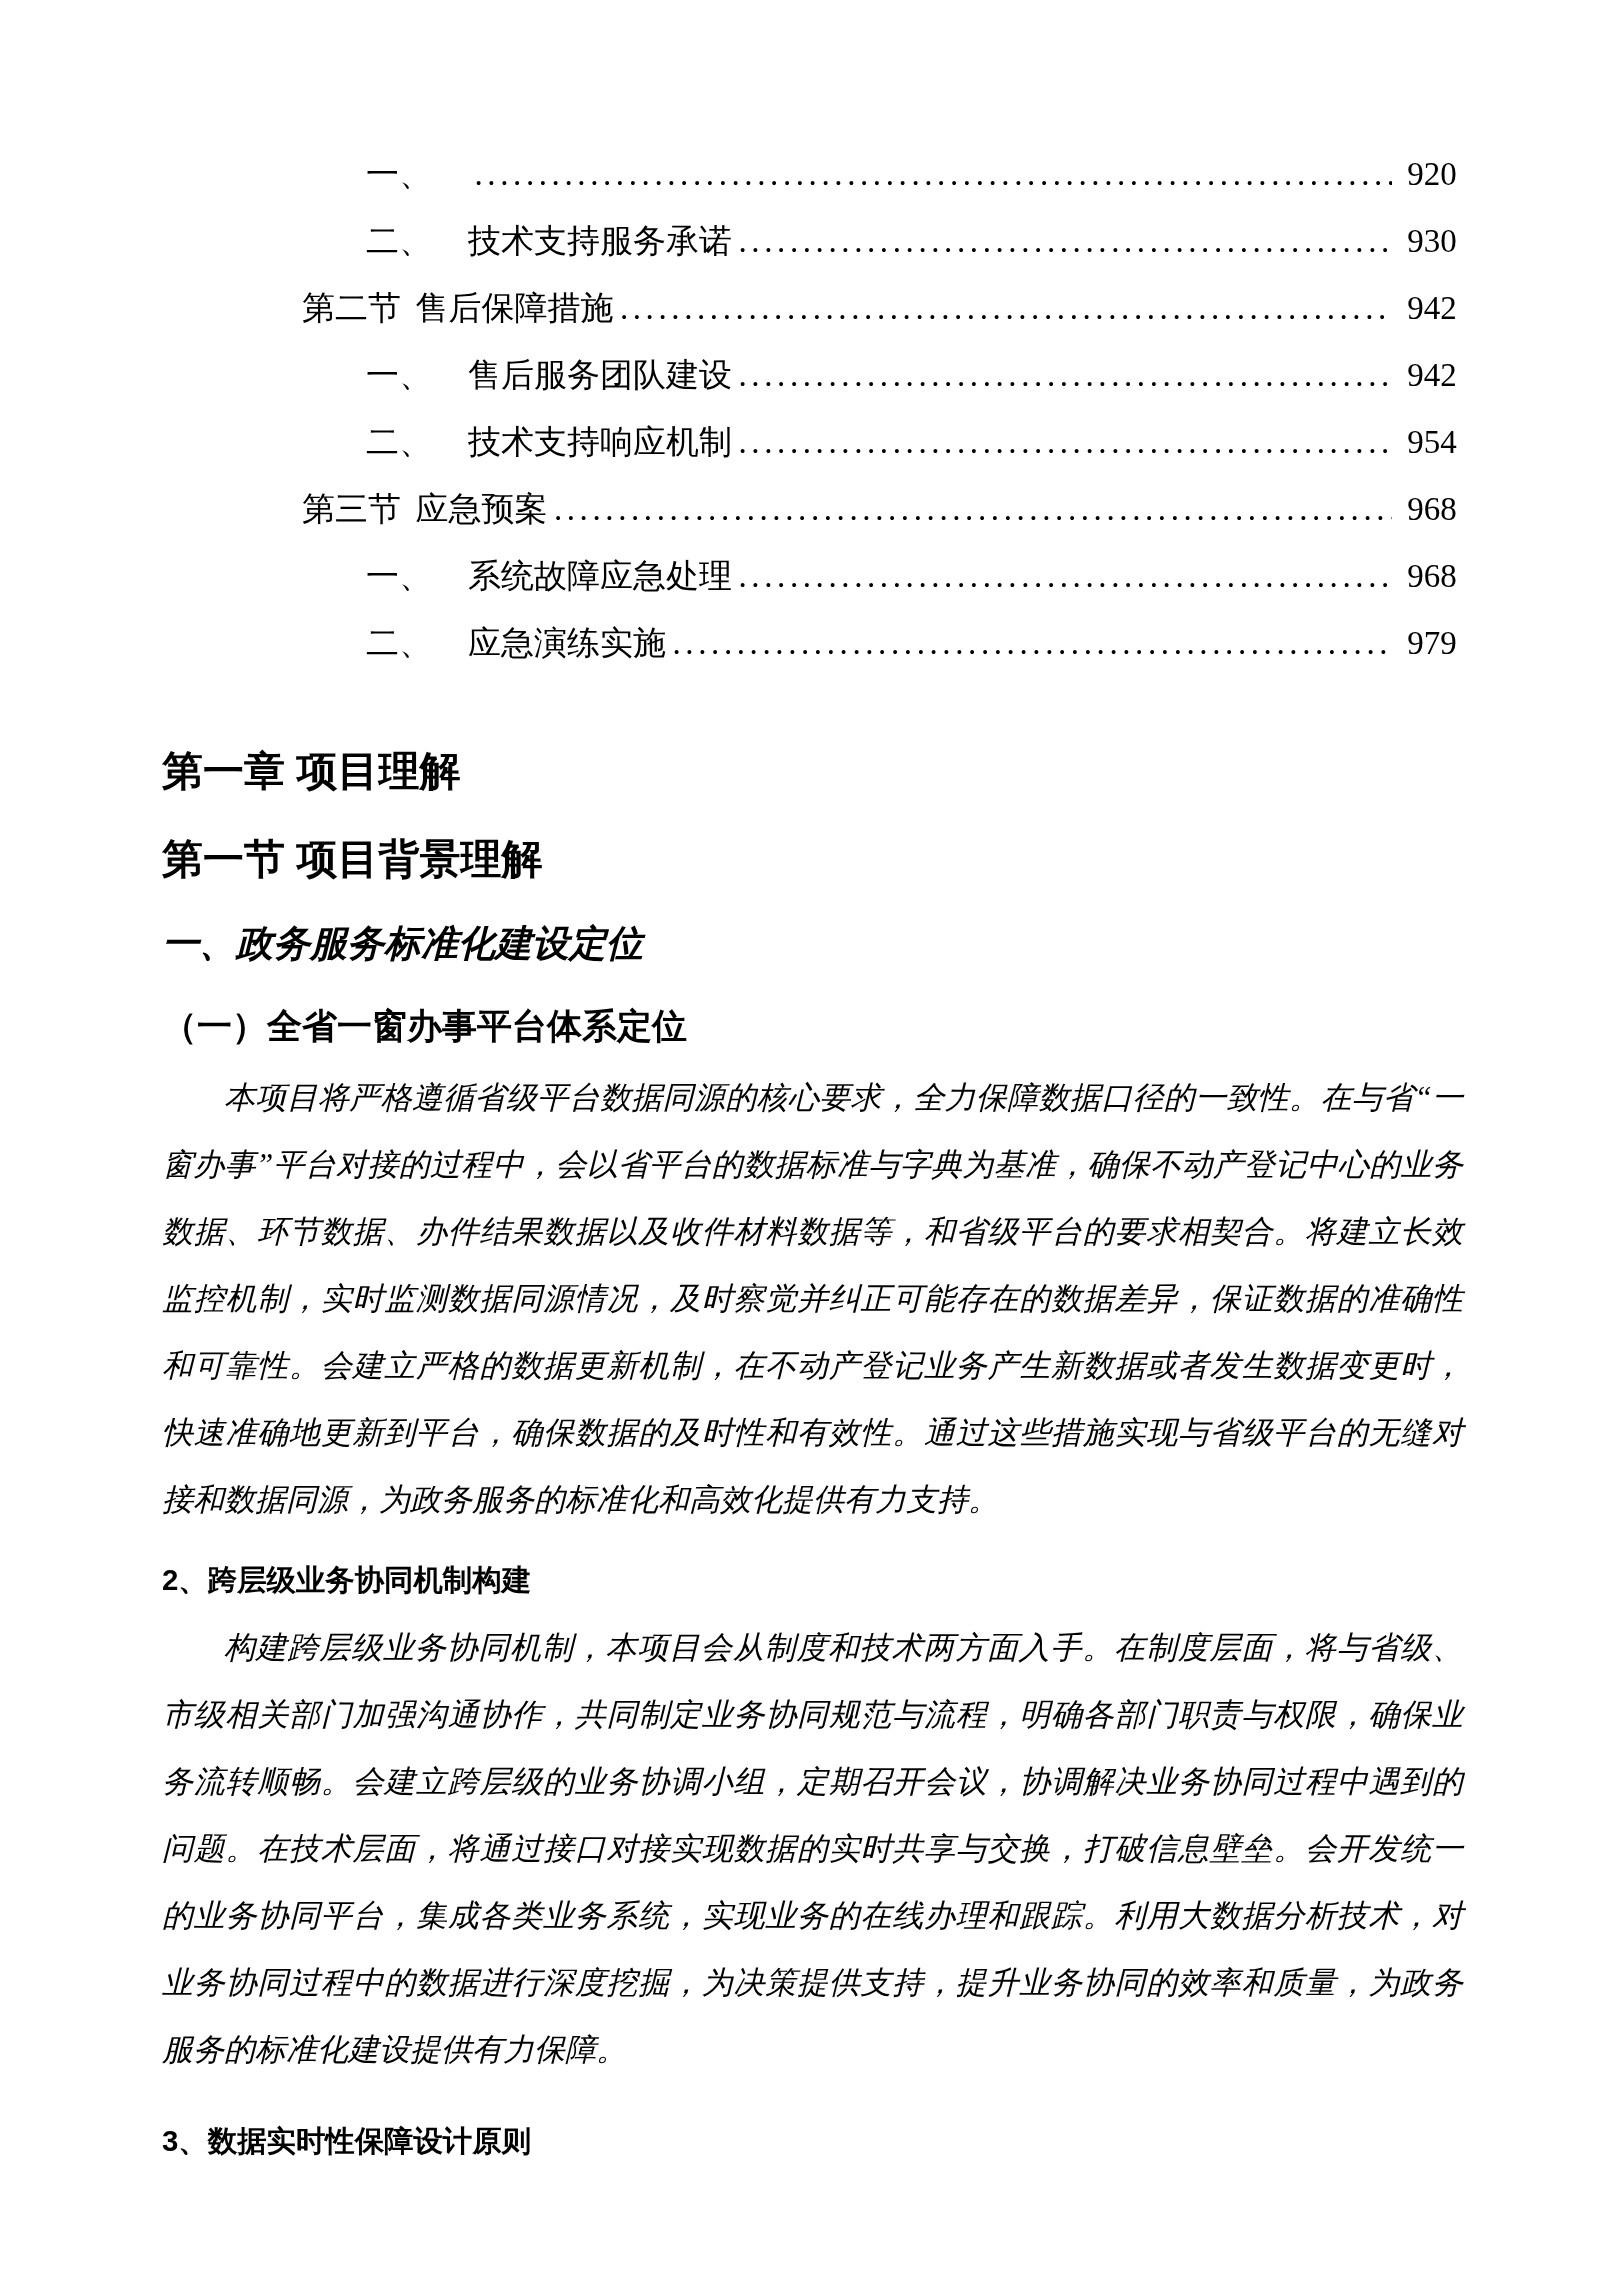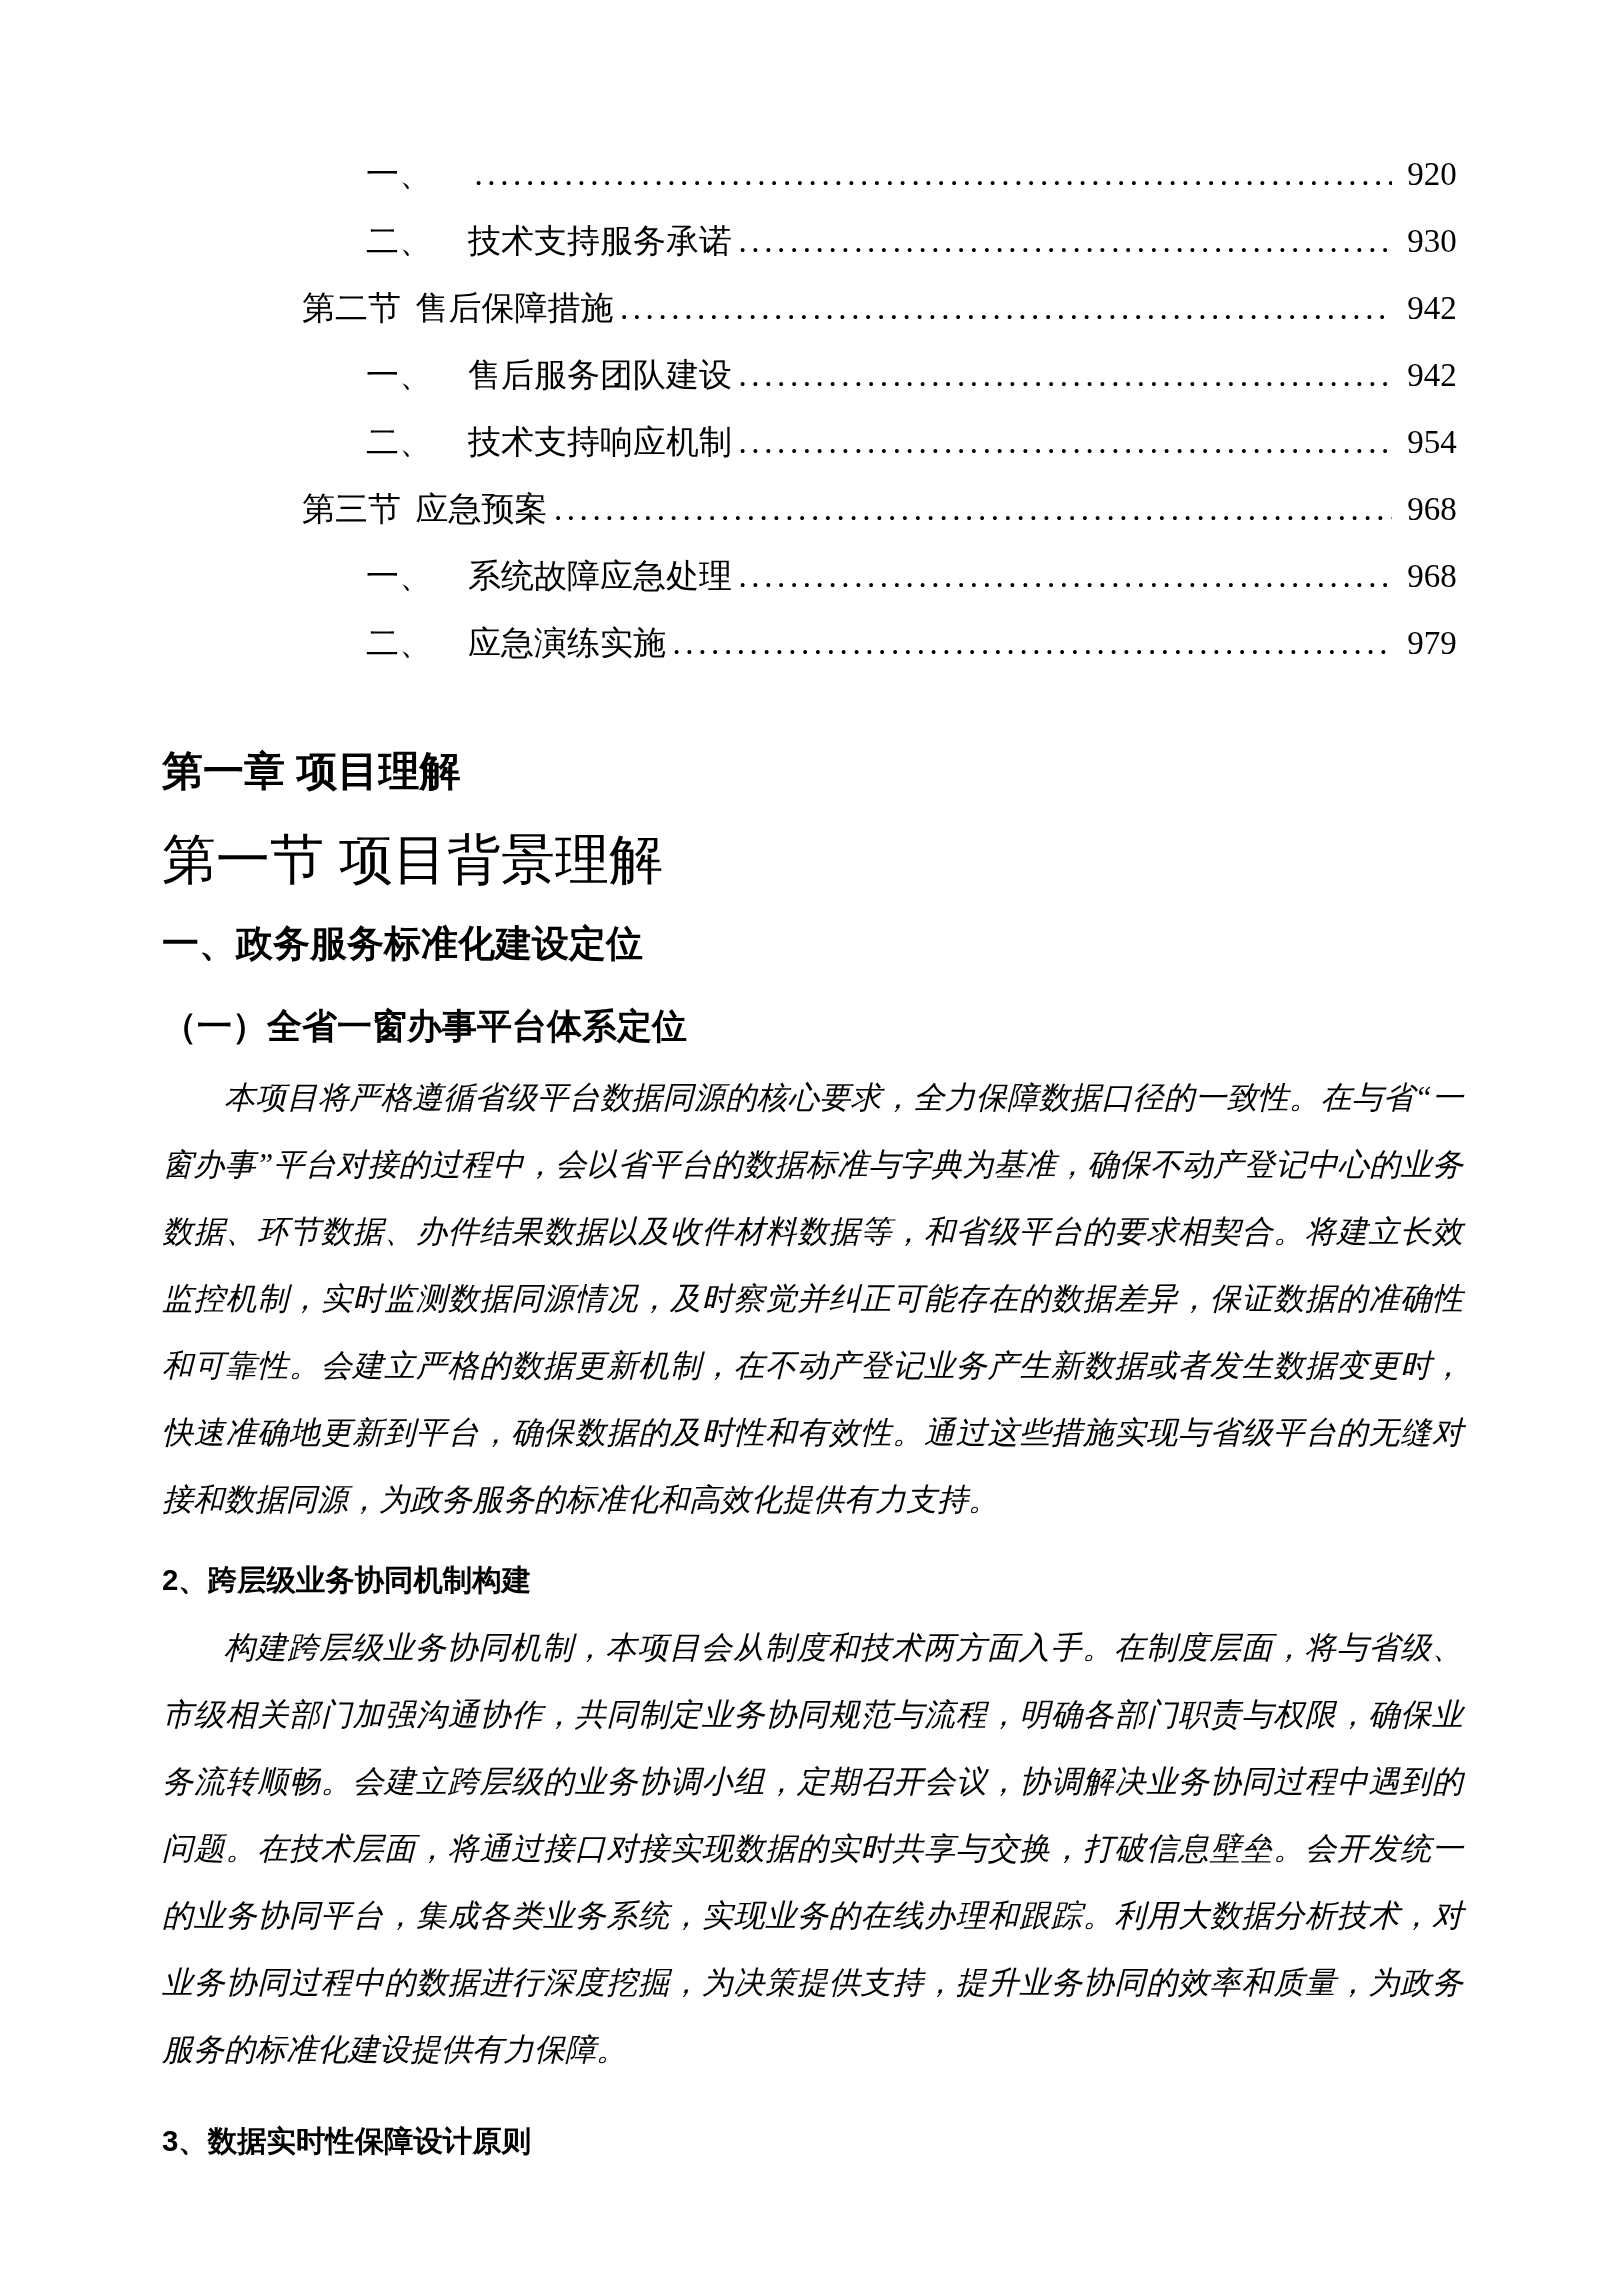--- a/index.html
+++ b/index.html
@@ -52,31 +52,32 @@
   
   .h-chapter {
     margin: 62px 0 0 0;
     font-size: 41px;
     line-height: 65px;
     font-weight: bold;
     font-family: "Liberation Sans", sans-serif;
   }
   .h-section {
     margin: 26px 0 0 0;
-    font-size: 54px;
+    font-size: 41px;
     line-height: 58px;
-    font-weight: normal;
+    font-weight: bold;
     font-family: "Liberation Sans", sans-serif;
   }
   .h-sub1 {
     margin: 29.4px 0 0 0;
     font-size: 37px;
     line-height: 54px;
     font-weight: bold;
     font-family: "Liberation Sans", sans-serif;
+    font-style: italic;
   }
   .h-sub2 {
     margin: 29.4px 0 0 0;
     font-size: 35px;
     line-height: 50px;
     font-weight: bold;
     font-family: "Liberation Sans", sans-serif;
   }
   .h-point {
     margin: 25px 0 0 0;

